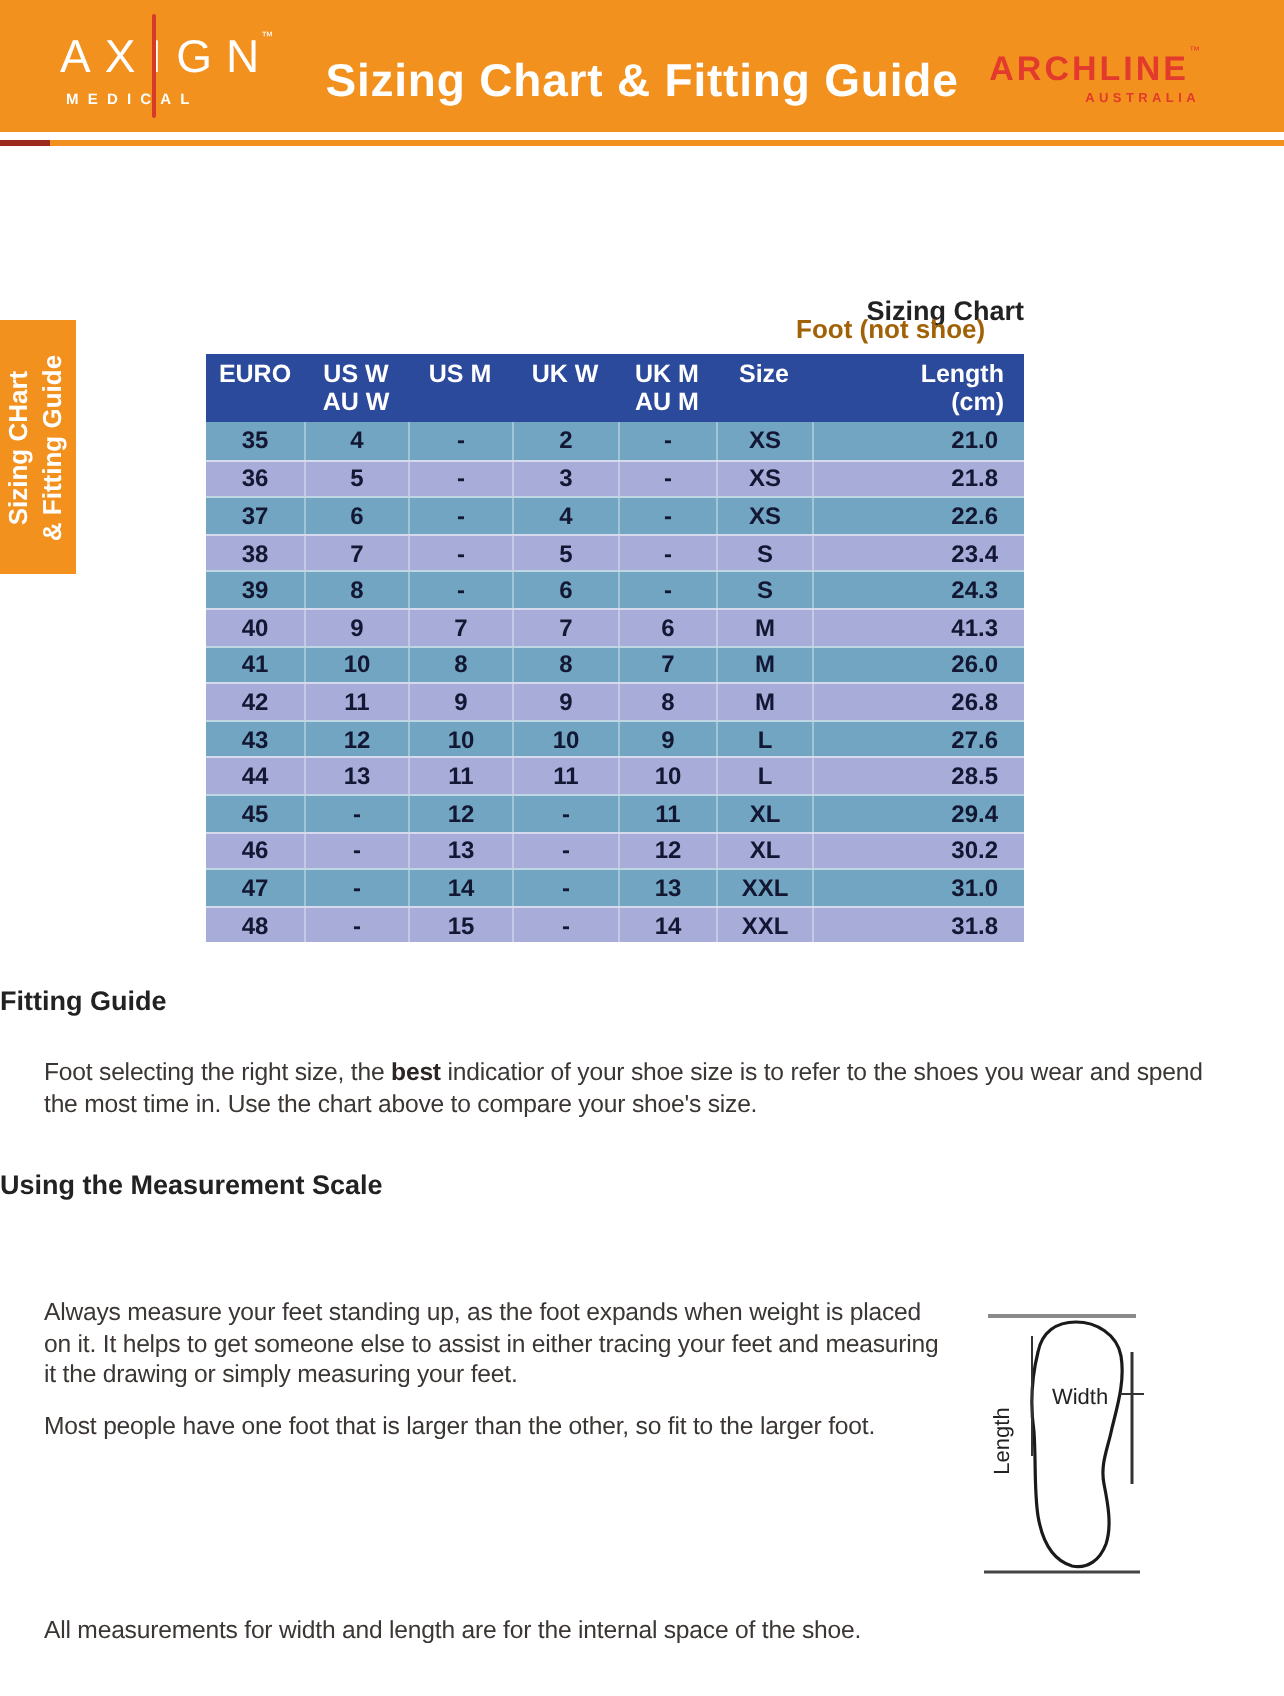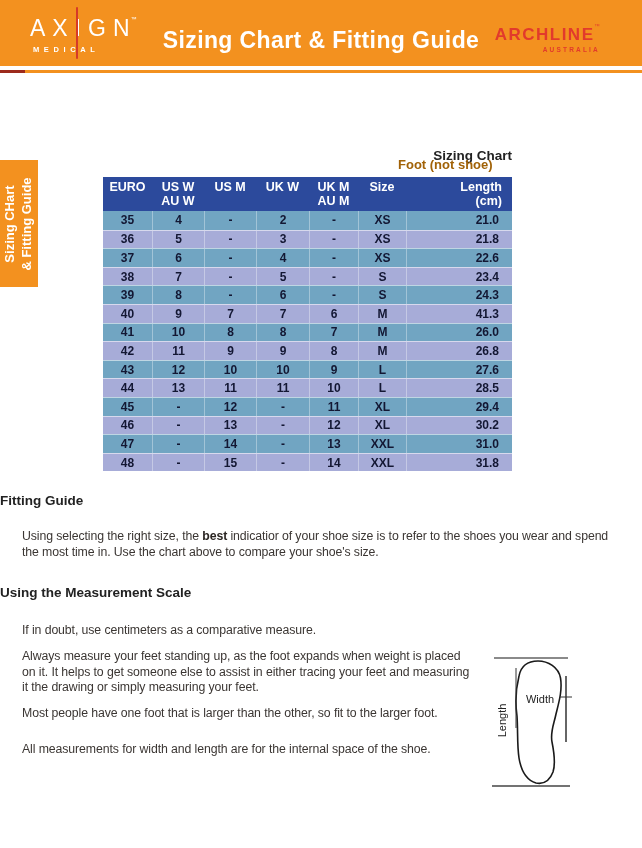--- a/index.html
+++ b/index.html
@@ -57,21 +57,21 @@
   .para{position:absolute;left:22px;font-size:12.3px;line-height:15.5px;color:#3B3633;
         letter-spacing:-.1px;white-space:pre-line;}
   .para b{color:#2b2623;}
   #fitting-heading{top:493px;}
   #fg-p1{top:517px;width:602px;}
   #fg-p2{top:558px;width:602px;}
   #measure-heading{top:585px;}
   #ms-p1{top:611px;width:560px;}
   #ms-p2{top:637px;width:500px;}
   #ms-p3{top:694px;width:500px;}
-  #ms-p4{top:730px;width:520px;}
+  #ms-p4{top:796px;width:520px;}
   #ms-p5{top:791px;width:500px;}
 
   
   .foot-diagram{position:absolute;left:486px;top:650px;width:95px;height:142px;}
   .foot-diagram svg{position:absolute;left:0;top:0;}
   .width-label{position:absolute;left:24px;top:43px;width:60px;text-align:center;
                font-size:11px;color:#222;}
   .length-label{position:absolute;left:-16px;top:64px;width:64px;height:13px;
                 transform:rotate(-90deg);text-align:center;font-size:11px;color:#222;}
 </style>
@@ -257,25 +257,24 @@
         <div class="td c1">-</div>
         <div class="td c2">15</div>
         <div class="td c3">-</div>
         <div class="td c4">14</div>
         <div class="td c5">XXL</div>
         <div class="td c6">31.8</div>
       </div>
     </div>
 
   <div class="h-center" id="fitting-heading">Fitting Guide</div>
-  <p class="para" id="fg-p1"><span>Using selecting the right size, the </span><b>best</b><span> indicatior of your shoe size is to refer to the shoes you wear and spend
+  <p class="para" id="fg-p1"><span>Foot selecting the right size, the </span><b>best</b><span> indicatior of your shoe size is to refer to the shoes you wear and spend
 the most time in. Use the chart above to compare your shoe's size.</span></p>
 
   <div class="h-center" id="measure-heading">Using the Measurement Scale</div>
-  <p class="para" id="ms-p1">If in doubt, use centimeters as a comparative measure.</p>
   <p class="para" id="ms-p3">Most people have one foot that is larger than the other, so fit to the larger foot.</p>
   <p class="para" id="ms-p2">Always measure your feet standing up, as the foot expands when weight is placed
 on it. It helps to get someone else to assist in either tracing your feet and measuring
 it the drawing or simply measuring your feet.</p>
   <p class="para" id="ms-p4">All measurements for width and length are for the internal space of the shoe.</p>
 
   <div class="foot-diagram">
     <svg width="95" height="142" viewBox="0 0 95 142">
       <line x1="8" y1="8" x2="82" y2="8" stroke="#8a8a8a" stroke-width="2"></line>
       <line x1="6" y1="136" x2="84" y2="136" stroke="#444" stroke-width="1.5"></line>

